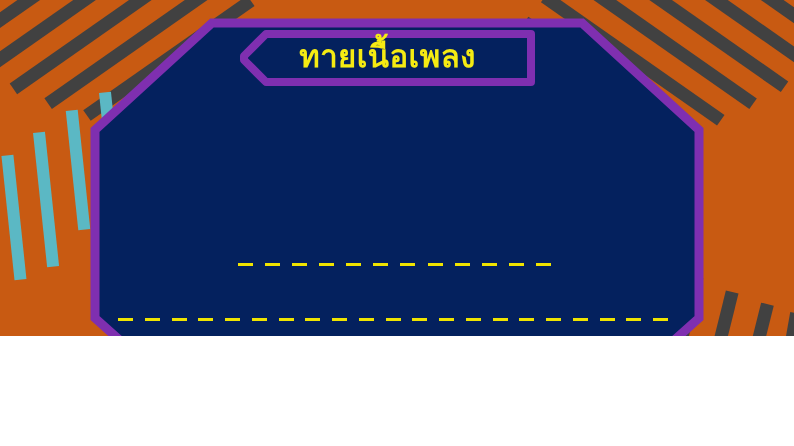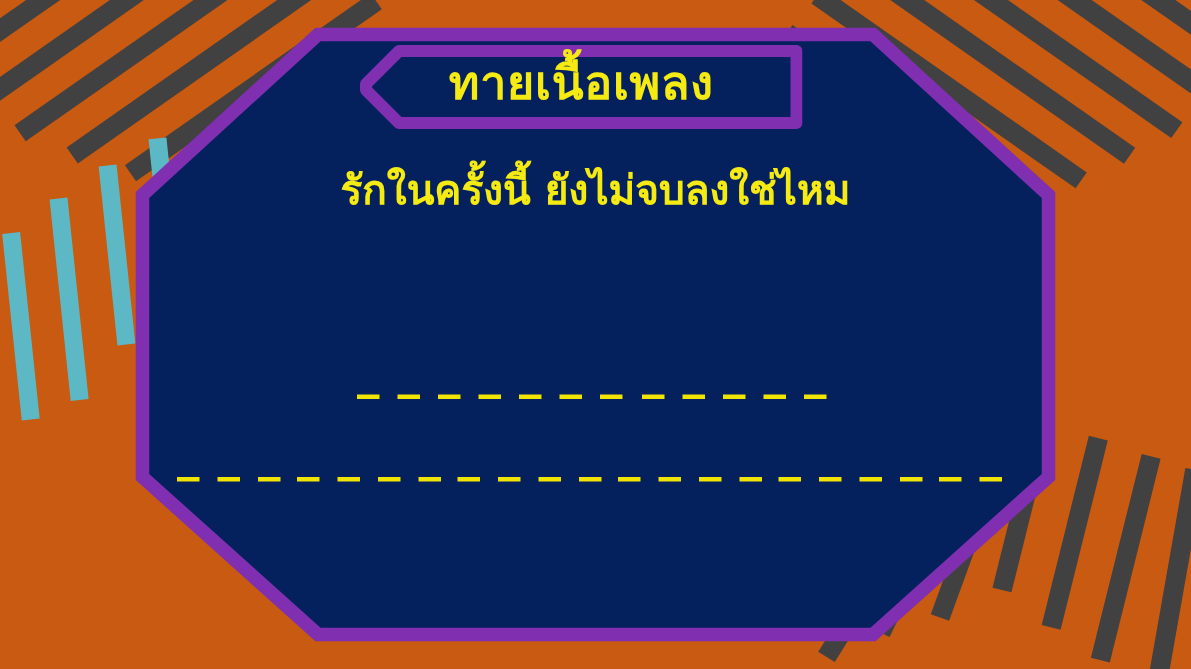--- a/index.html
+++ b/index.html
@@ -3,21 +3,21 @@
 <meta charset="utf-8">
 <style>
   html, body {
     margin: 0;
     padding: 0;
     background: #ffffff;
   }
   #stage {
     position: relative;
     width: 794px;
-    height: 446px;
+    height: 336px;
     overflow: hidden;
     font-family: "DejaVu Sans", "Liberation Sans", sans-serif;
     background: #c85a12;
   }
 
   
   #bg-decor {
     position: absolute;
     inset: 0;
     width: 794px;
@@ -198,21 +198,20 @@
     <div id="panel-content">
 
       <div class="title-badge">
         <svg viewBox="0 0 295 56" preserveAspectRatio="none">
           <polygon points="26,4 269,4 291,4 291,52 269,52 26,52 4,30 4,26" fill="#04215e" stroke="#7f2fb0" stroke-width="8" stroke-linejoin="round"></polygon>
         </svg>
         <div class="title-text">ทายเนื้อเพลง</div>
       </div>
 
       <div class="lyrics">
-        <p class="lyric-line">รักในครั้งนี้ ยังไม่จบลงใช่ไหม</p>
       </div>
 
       <div class="blank-row" id="blank-row-1">
           <span class="dash"></span>
           <span class="dash"></span>
           <span class="dash"></span>
           <span class="dash"></span>
           <span class="dash"></span>
           <span class="dash"></span>
           <span class="dash"></span>

